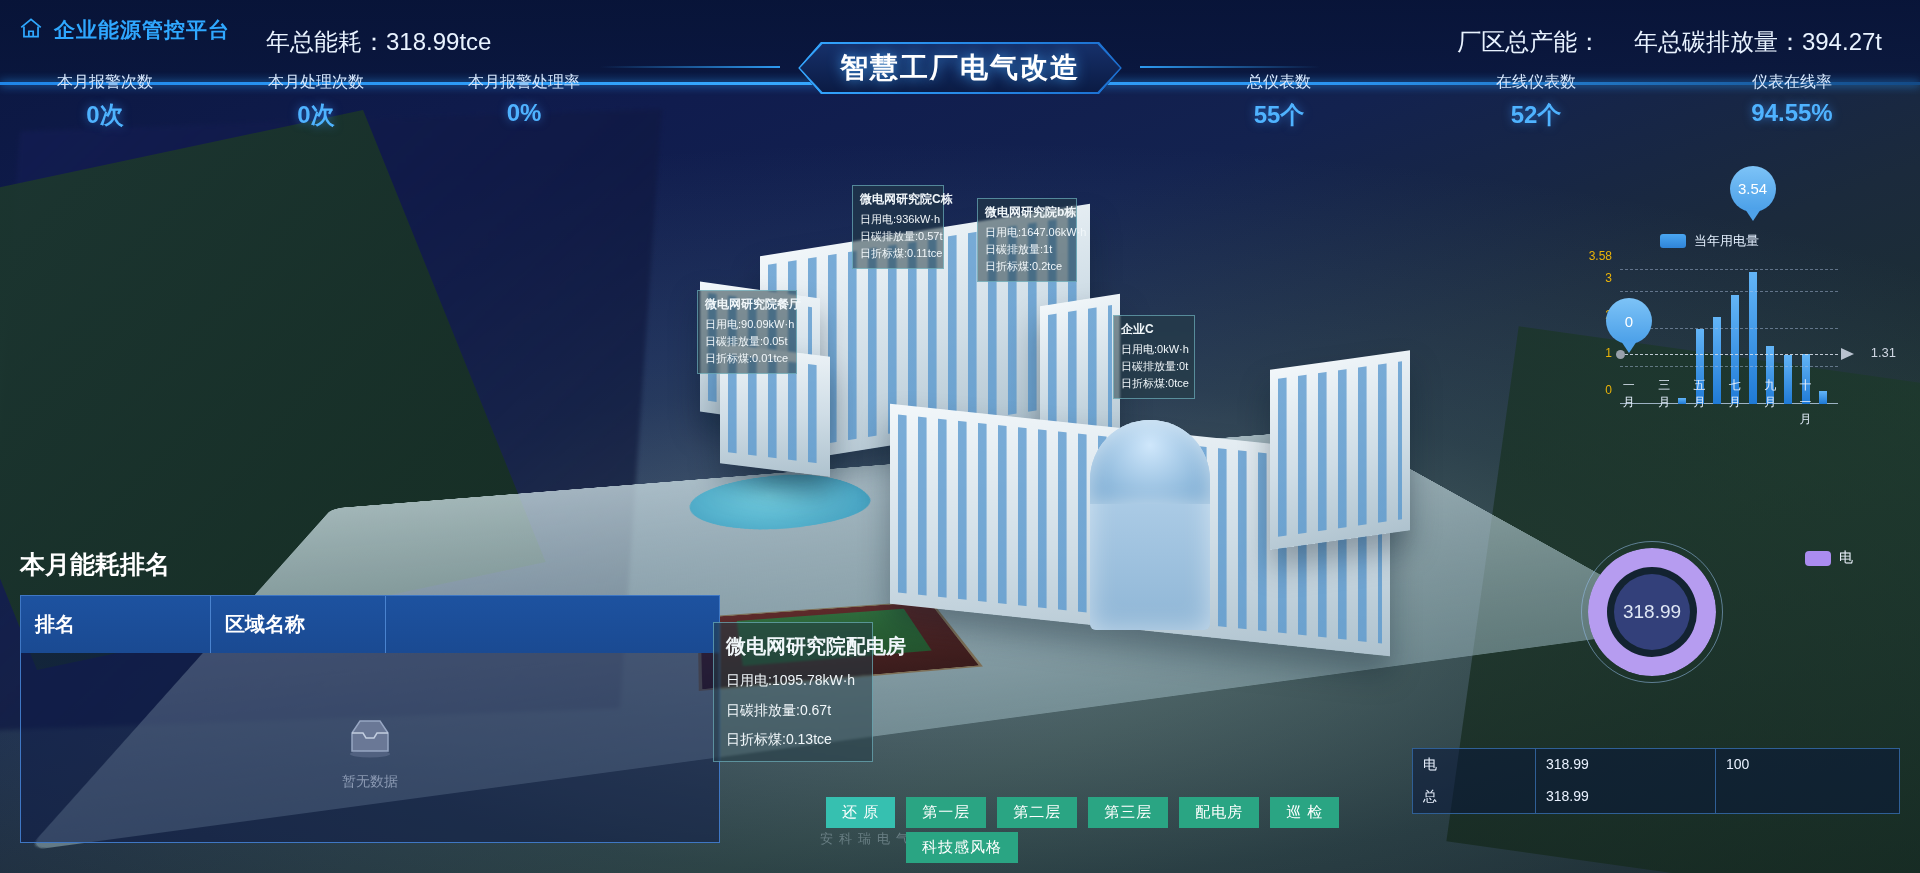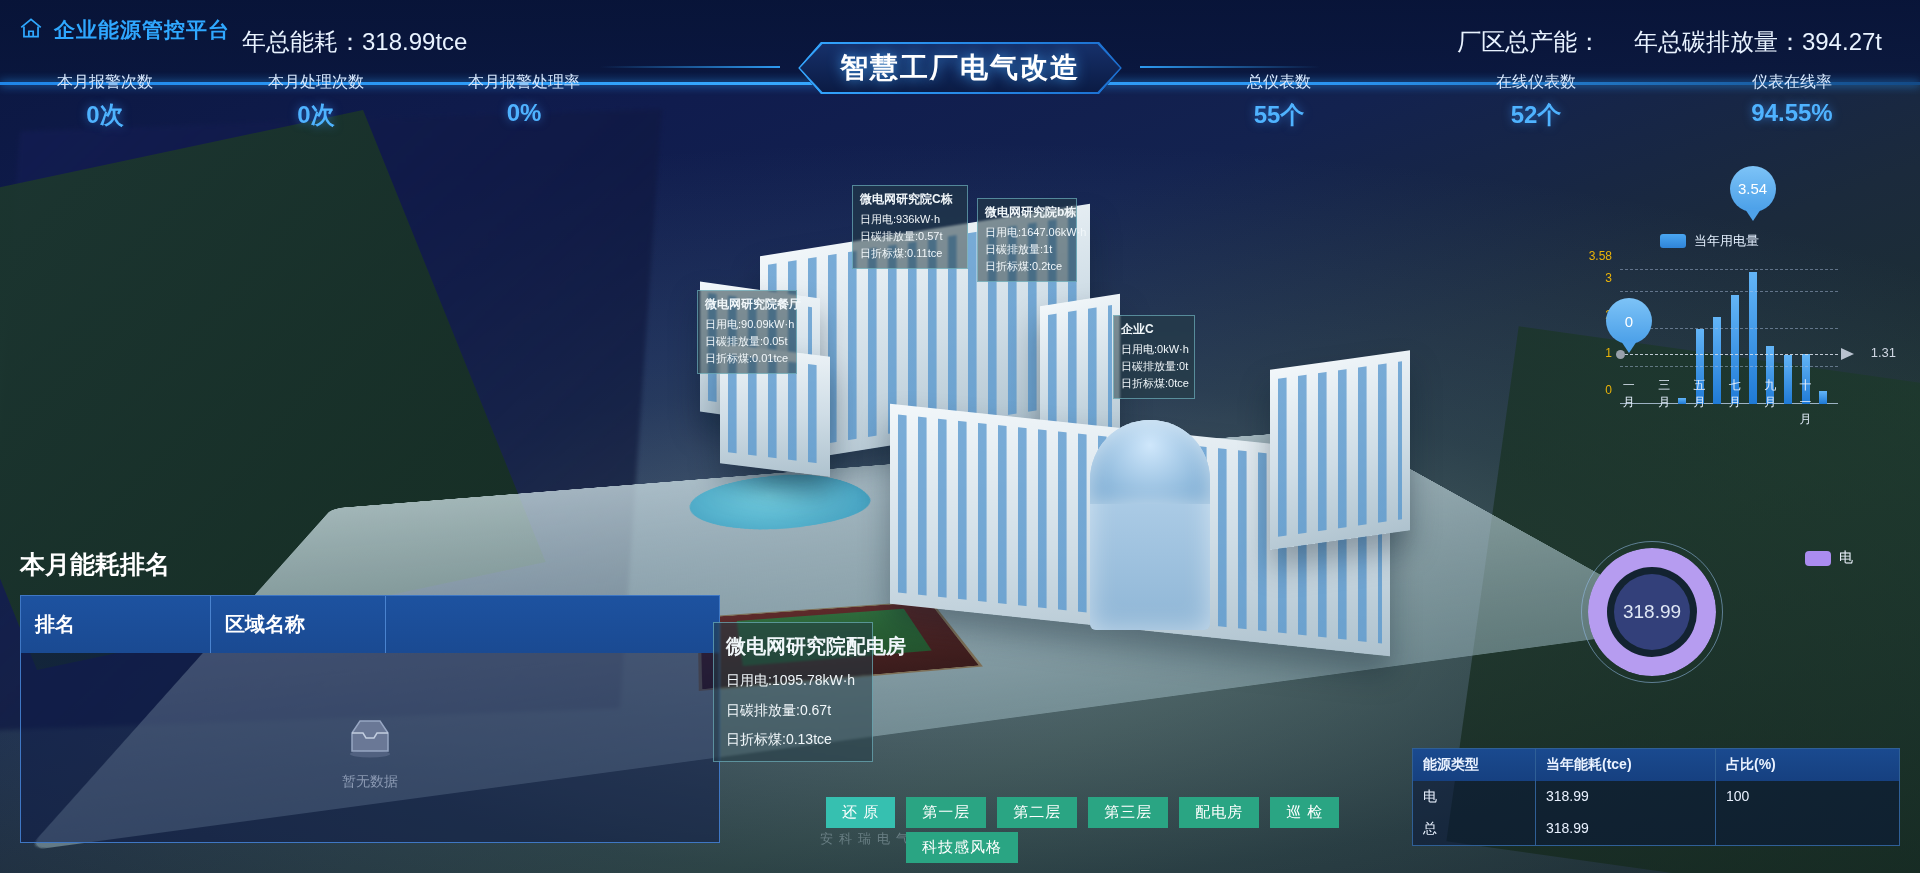--- a/index.html
+++ b/index.html
@@ -81,21 +81,21 @@
     background: linear-gradient(180deg, rgba(8,20,56,0.97), rgba(9,22,60,0.80));
   }
   .header::after{
     content:""; position:absolute; left:0; bottom:0; width:100%; height:3px;
     background: linear-gradient(90deg,#1f86e8 0%, #36a9ff 40%, #2a94f0 70%, #134a86 100%);
     box-shadow: 0 0 10px #2b9bf5;
   }
   .brand { position:absolute; left:18px; top:15px; display:flex; align-items:center; gap:10px; }
   .brand-title { font-size:21px; font-weight:bold; color:#2fa8ff; letter-spacing:1px; }
   .hdr-stat { position:absolute; font-size:24px; color:#e9f3ff; white-space:nowrap; }
-  .hdr-left-stat { left: 242px; top: 26px; }
+  .hdr-left-stat { left: 266px; top: 26px; }
   .hdr-right-stat { right: 38px; top: 26px; }
   .hdr-right-stat .label { margin-right: 26px; }
 
   .title-banner {
     position:absolute; left:50%; transform: translateX(-50%); top: 42px;
     width: 324px; height: 52px;
     display:flex; align-items:center; justify-content:center;
     background: linear-gradient(180deg, rgba(18,42,92,0.95), rgba(10,24,60,0.95));
     clip-path: polygon(7% 0, 93% 0, 100% 50%, 93% 100%, 7% 100%, 0 50%);
     z-index: 7;
@@ -310,21 +310,21 @@
     <div class="kpi" style="left:1426px;">
       <div class="k-label">在线仪表数</div>
       <div class="k-value">52个</div>
     </div>
     <div class="kpi" style="left:1682px;">
       <div class="k-label">仪表在线率</div>
       <div class="k-value">94.55%</div>
     </div>
   </div>
 
-  <div class="tip" style="left:852px; top:185px; width:116px;">
+  <div class="tip" style="left:852px; top:185px; width:92px;">
     <div class="t-title">微电网研究院C栋</div>
     <div class="t-row">日用电:936kW·h</div>
     <div class="t-row">日碳排放量:0.57t</div>
     <div class="t-row">日折标煤:0.11tce</div>
   </div>
 
   <div class="tip" style="left:977px; top:198px; width:100px;">
     <div class="t-title">微电网研究院b栋</div>
     <div class="t-row">日用电:1647.06kW·h</div>
     <div class="t-row">日碳排放量:1t</div>
@@ -469,25 +469,20 @@
     <div class="ring"></div>
     <div class="gauge-ring-gap"></div>
     <div class="hole">318.99</div>
   </div>
   <div class="pie-legend">
     <span class="pie-swatch"></span>
     <span class="pie-legend-label">电</span>
   </div>
 
   <div class="etable">
-    <div class="er eh">
-      <div class="ec ecol1">能源类型</div>
-      <div class="ec ecol2">当年能耗(tce)</div>
-      <div class="ec ecol3">占比(%)</div>
-    </div>
     <div class="er">
       <div class="ec ecol1">电</div>
       <div class="ec ecol2">318.99</div>
       <div class="ec ecol3">100</div>
     </div>
     <div class="er">
       <div class="ec ecol1">总</div>
       <div class="ec ecol2">318.99</div>
       <div class="ec ecol3"></div>
     </div>

